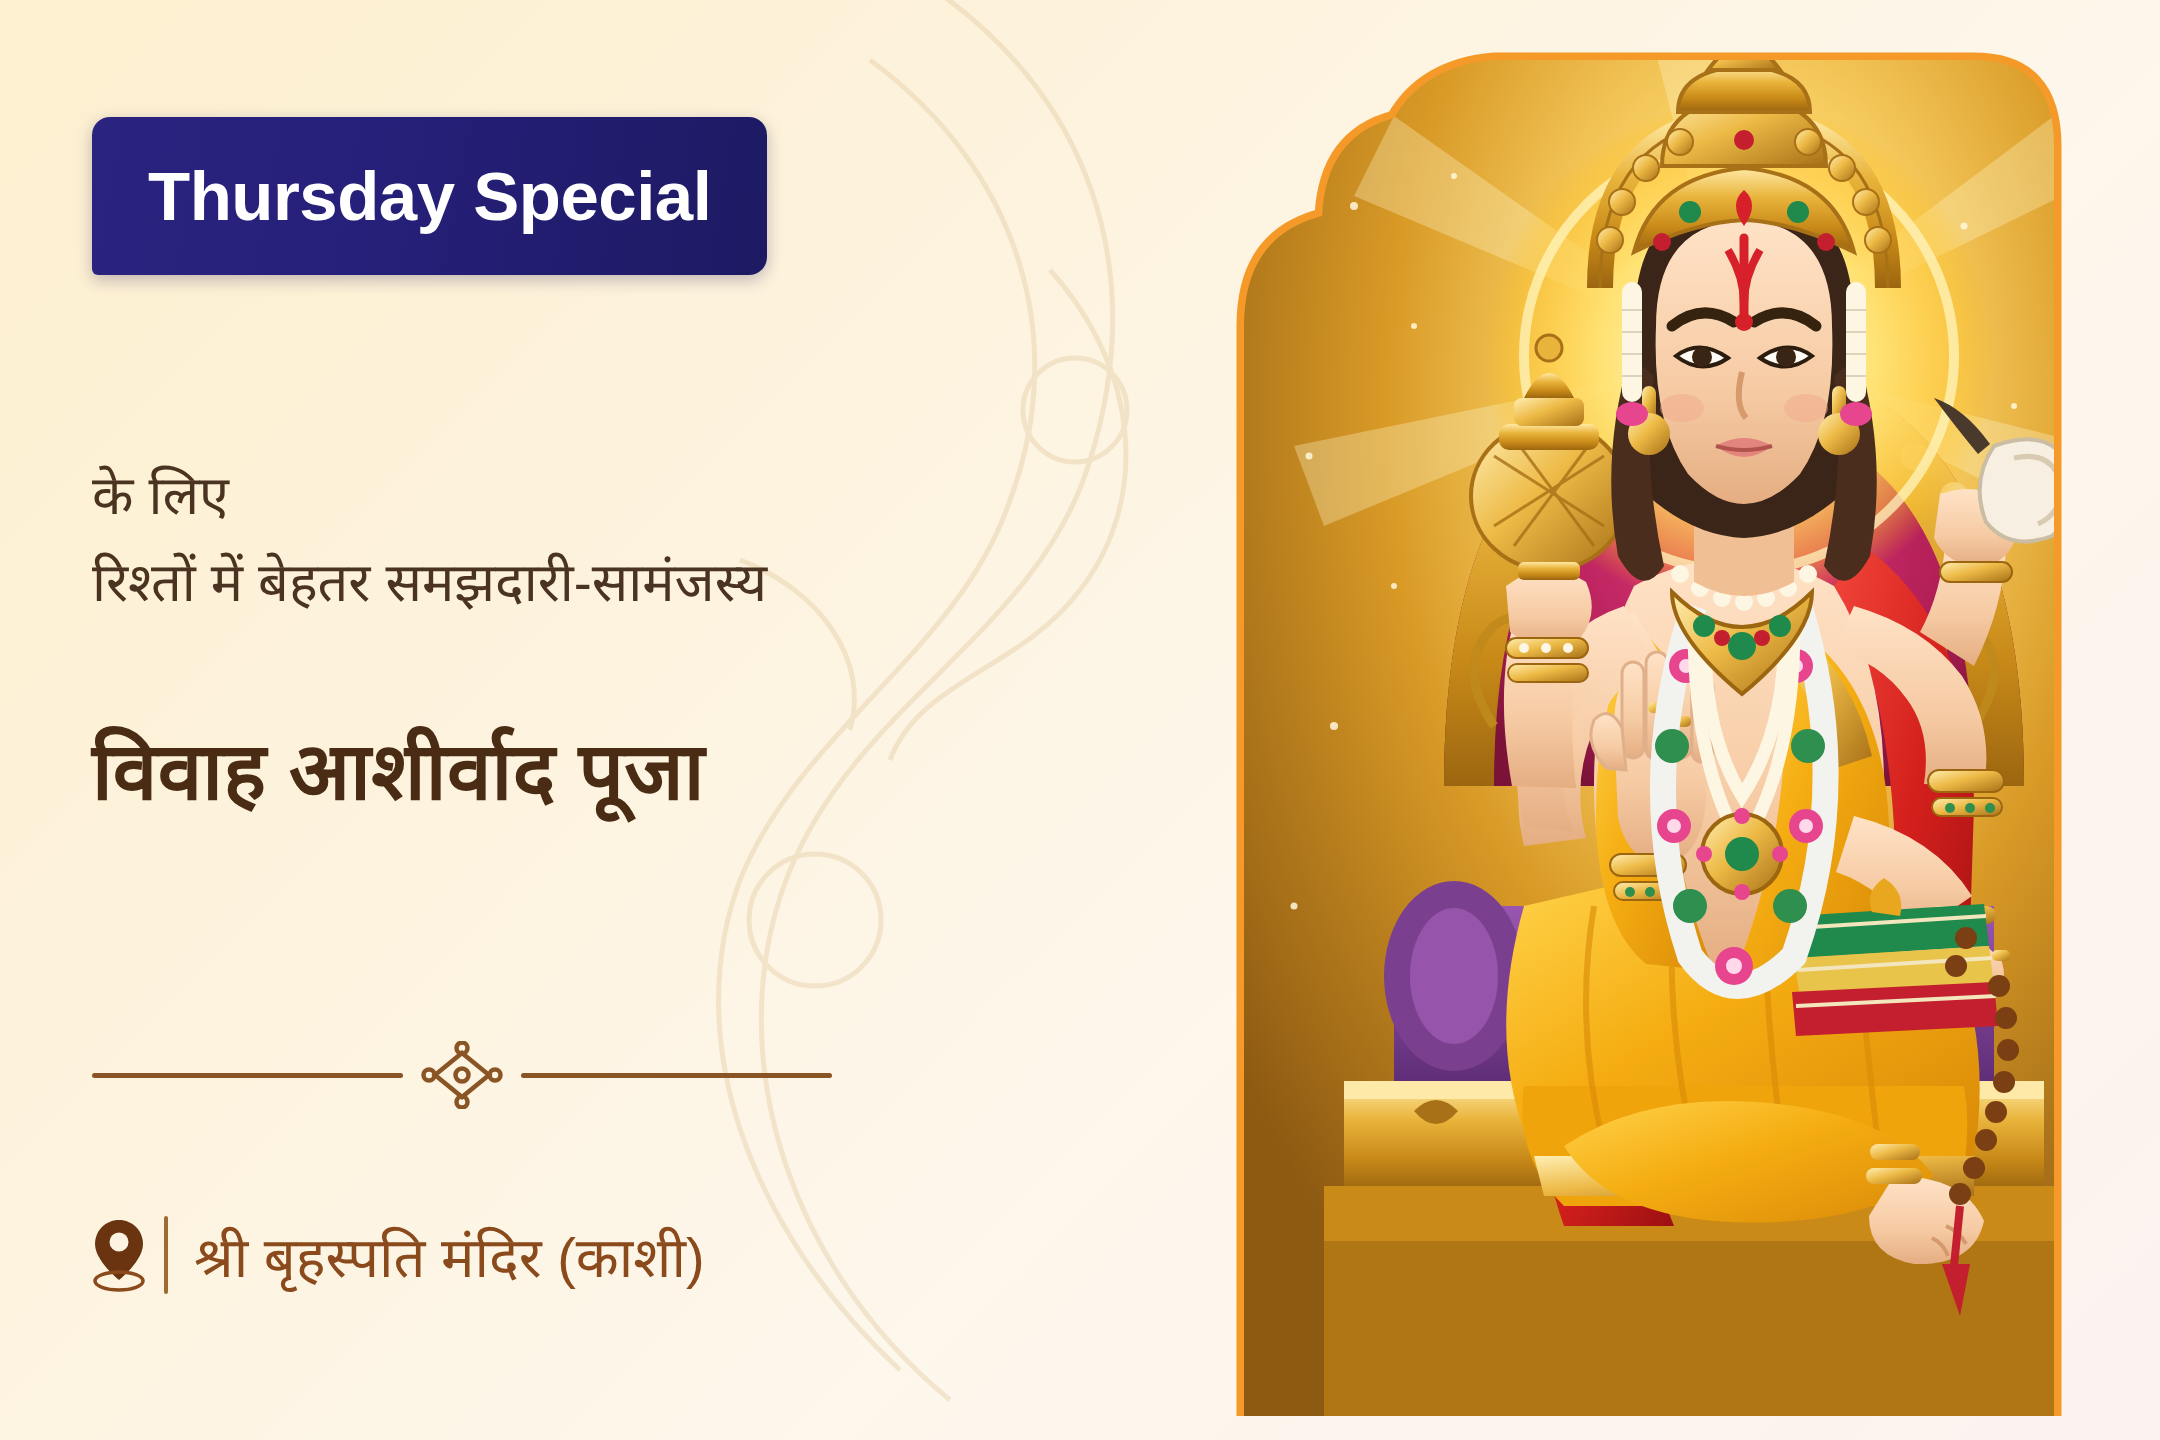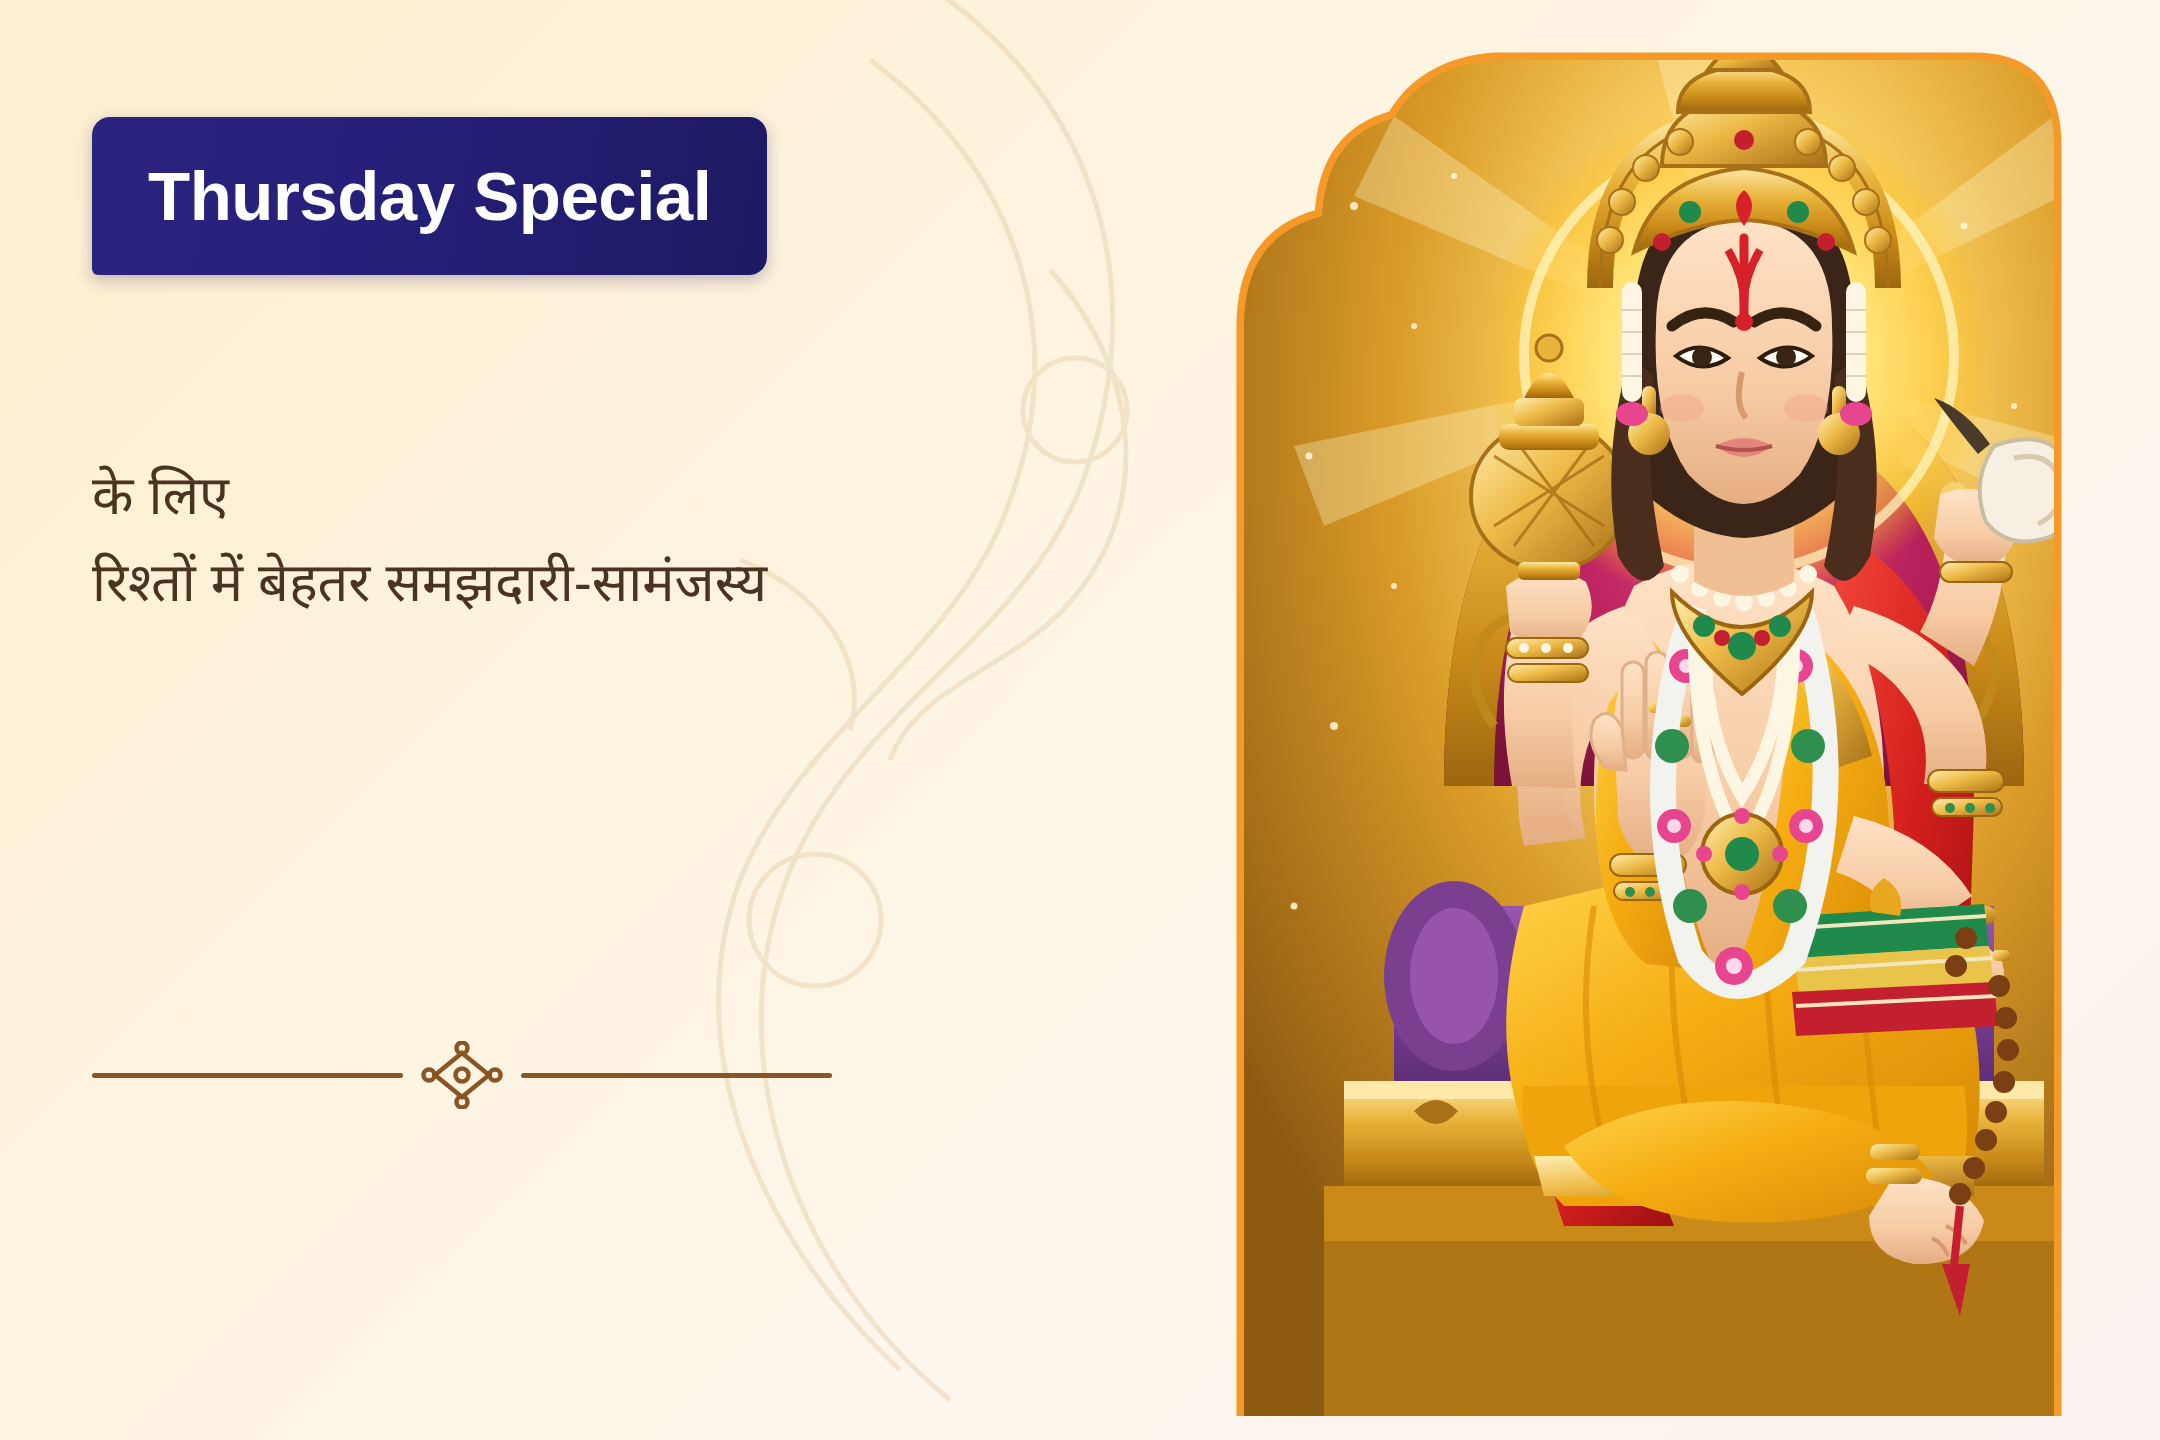--- a/index.html
+++ b/index.html
@@ -115,36 +115,48 @@
 
     <div class="badge">
       <span class="badge-text">Thursday Special</span>
     </div>
 
     <div class="subtitle">
       <div>के लिए</div>
       <div>रिश्तों में बेहतर समझदारी-सामंजस्य</div>
     </div>
 
+    <div class="title">विवाह आशीर्वाद पूजा</div>
 
     <div class="divider">
       <span class="div-line"></span>
       <svg class="div-orn" width="86" height="68" viewBox="0 0 86 68" aria-hidden="true">
         <g fill="none" stroke="#8a5524" stroke-width="4.5">
           <path d="M43 12 L70 34 L43 56 L16 34 Z"></path>
           <circle cx="43" cy="34" r="6.5"></circle>
           <circle cx="43" cy="7" r="5.5"></circle>
           <circle cx="43" cy="61" r="5.5"></circle>
           <circle cx="10" cy="34" r="5.5"></circle>
           <circle cx="76" cy="34" r="5.5"></circle>
         </g>
       </svg>
       <span class="div-line"></span>
     </div>
 
+    <div class="location">
+      <span class="pin-icon">
+        <svg width="58" height="76" viewBox="0 0 58 76" aria-hidden="true">
+          <path d="M29 3 C15.5 3 5 13.8 5 27 C5 44 29 63 29 63 C29 63 53 44 53 27 C53 13.8 42.5 3 29 3 Z" fill="#6b3410"></path>
+          <circle cx="29" cy="25" r="9.5" fill="#fdf3e2"></circle>
+          <ellipse cx="29" cy="64" rx="24" ry="9" fill="none" stroke="#8a4a1c" stroke-width="3.5"></ellipse>
+        </svg>
+      </span>
+      <span class="v-rule"></span>
+      <span class="loc-text">श्री बृहस्पति मंदिर (काशी)</span>
+    </div>
   </div>
 
   <div class="art-panel">
     <svg class="art-svg" viewBox="0 0 1040 1390" aria-hidden="true">
       <defs>
         <clipPath id="mandirClip">
           <path d="M150 1390 L150 300 Q150 210 228 190 Q232 110 300 92 Q330 40 400 34 L880 34 Q960 34 960 120 L960 1390 Z"></path>
         </clipPath>
         <radialGradient id="bgGlow" cx="62%" cy="26%" r="78%">
           <stop offset="0%" stop-color="#fff0b8"></stop>

